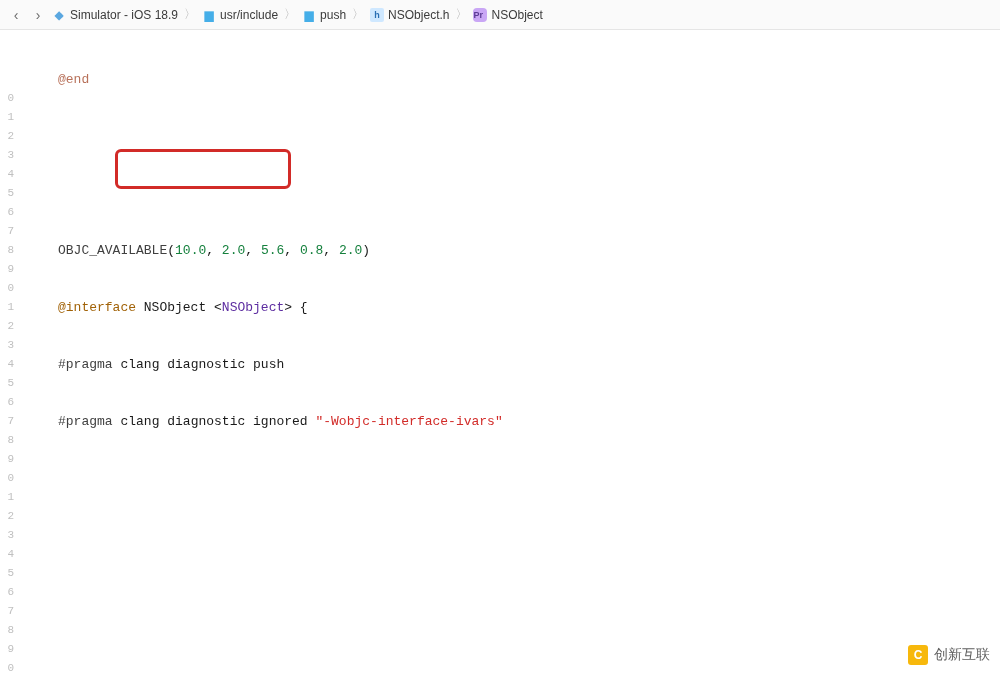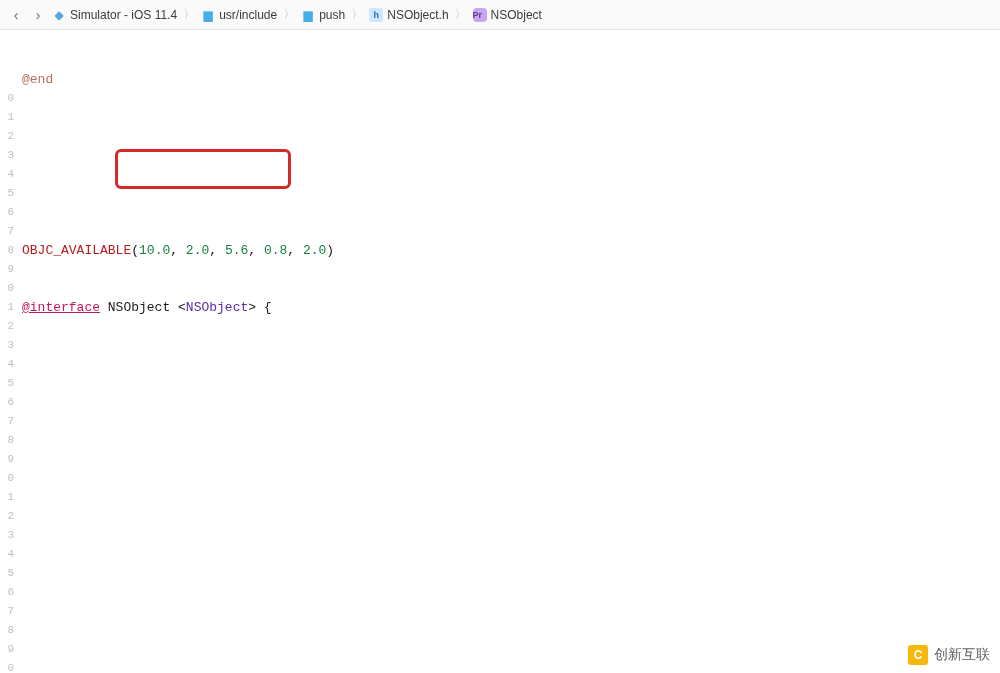--- a/index.html
+++ b/index.html
@@ -67,25 +67,25 @@
   }
   .gutter div { height: 19px; line-height:19px; padding-right:4px;}
   .code {
     flex: 1;
     padding-top: 2px;
     white-space: pre;
     line-height: 19px;
     color: #1a1a1a;
     position: relative;
   }
-  .code div.line { height: 19px; padding-left: 4px; }
+  .code div.line { height: 19px; padding-left: 4px; margin-left: 36px; }
 
   .k-teal { color: #3f8d8d; }     
-  .k-purple { color: #be185d; text-decoration: underline; }   
-  .k-macro { color: #b91c1c; }    
+  .k-purple { color: #a16207; }   
+  .k-macro { color: #404040; }    
   .k-num { color: #15803d; }      
   .k-str { color: #d22b28; }      
   .k-type { color: #5c2ca0; }     
   .k-end { color: #b8715a; }      
 
   .highlight-box {
     position: absolute;
     border: 3px solid #d22b28;
     border-radius: 6px;
     pointer-events: none;
@@ -112,21 +112,21 @@
 </style>
 </head>
 <body>
 
 <div class="toolbar">
   <span class="nav-arrow">‹</span>
   <span class="nav-arrow">›</span>
 
   <span class="crumb">
     <span class="ico ico-sim">◆</span>
-    <span>Simulator - iOS 11.4</span>
+    <span>Simulator - iOS 18.9</span>
   </span>
   <span class="crumb-sep">〉</span>
 
   <span class="crumb">
     <span class="ico ico-folder">▆</span>
     <span>usr/include</span>
   </span>
   <span class="crumb-sep">〉</span>
 
   <span class="crumb">
@@ -184,20 +184,22 @@
       <div>9</div>
       <div>0</div>
   </div>
 
   <div class="code">
     <div class="line"><span class="k-end">@end</span></div>
     <div class="line"></div>
     <div class="line"></div>
     <div class="line"><span class="k-macro">OBJC_AVAILABLE</span><span>(</span><span class="k-num">10.0</span><span>, </span><span class="k-num">2.0</span><span>, </span><span class="k-num">5.6</span><span>, </span><span class="k-num">0.8</span><span>, </span><span class="k-num">2.0</span><span>)</span></div>
     <div class="line"><span class="k-purple">@interface</span><span> NSObject &lt;</span><span class="k-type">NSObject</span><span>&gt; {</span></div>
+    <div class="line"><span class="k-macro">#pragma </span><span>clang diagnostic push</span></div>
+    <div class="line"><span class="k-macro">#pragma </span><span>clang diagnostic ignored </span><span class="k-str">"-Wobjc-interface-ivars"</span></div>
     
     
     
     
     
     
     
     
     
     

